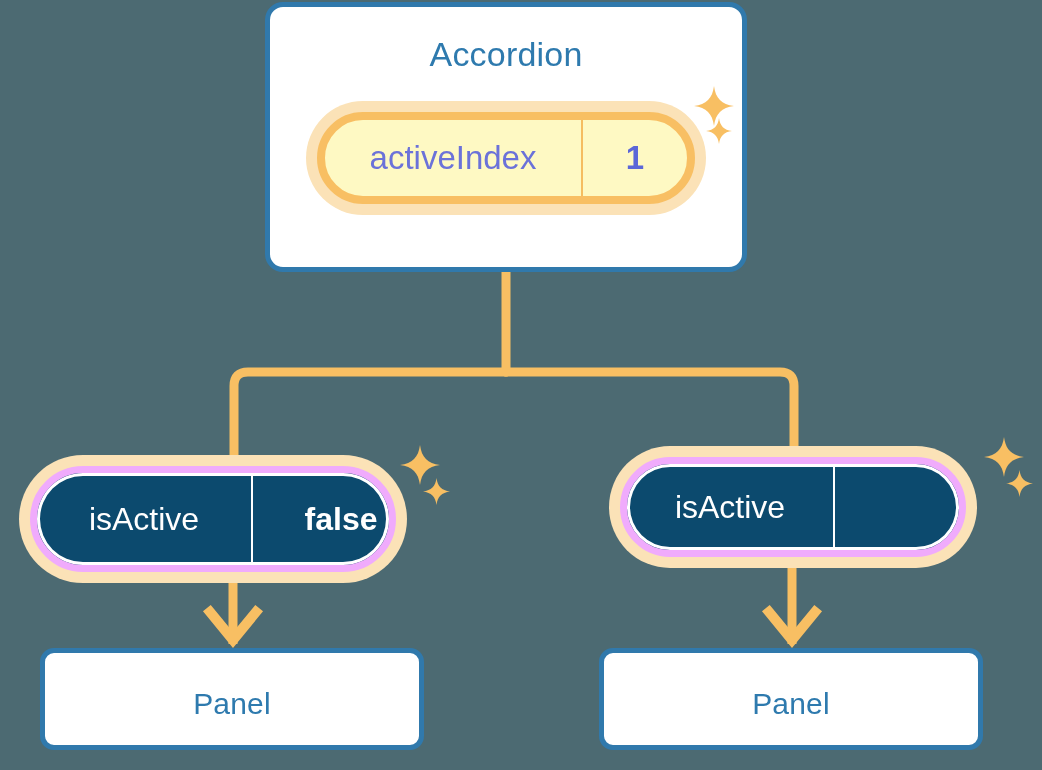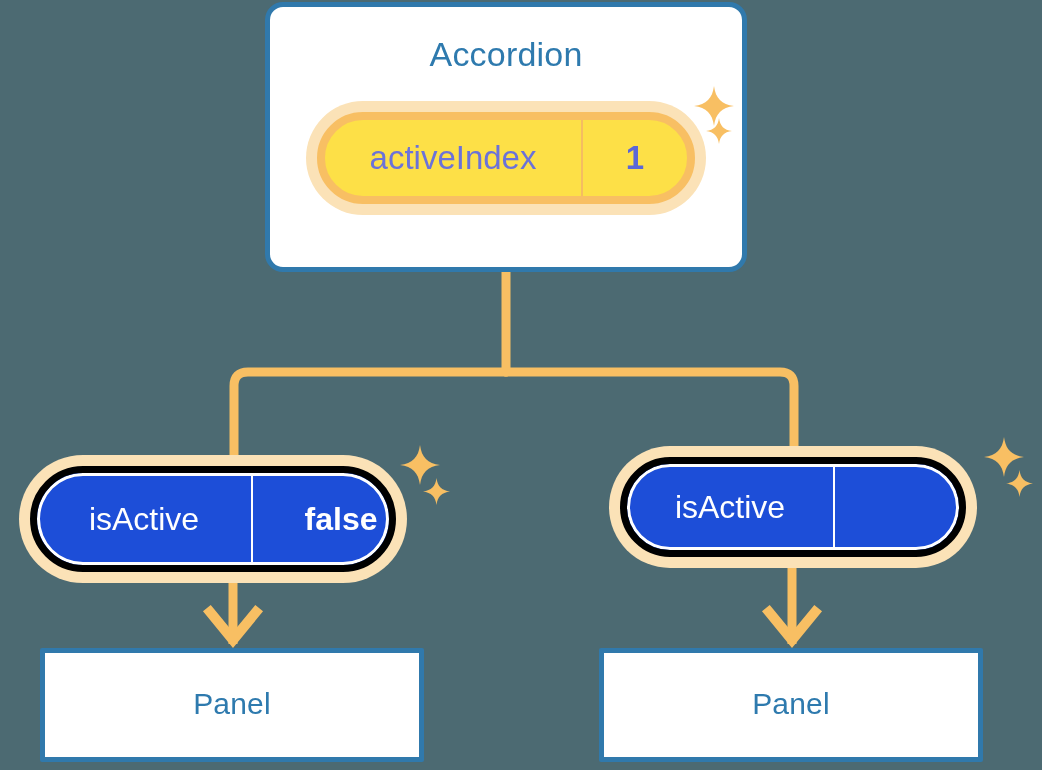--- a/index.html
+++ b/index.html
@@ -52,22 +52,22 @@
     width: 482px;
     height: 270px;
     border-radius: 18px;
   }
   #accordion-card .card-title {
     margin-top: 28px;
   }
 
   .panel-card {
     width: 384px;
-    height: 114px;
-    border-radius: 2px;
+    height: 102px;
+    border-radius: 14px;
     border-width: 5px;
   }
   .panel-card .card-title {
     font-size: 30px;
     margin-top: 34px;
   }
   #panel-left  { left: 40px;  top: 648px; }
   #panel-right { left: 599px; top: 648px; }
 
   
@@ -106,40 +106,40 @@
   }
 
   
   #pill-active-index {
     left: 317px;
     top: 112px;
     width: 378px;
     height: 92px;
   }
   #pill-active-index .pill-inner {
-    background: #fde047;
+    background: #fef9c3;
     border: 8px solid #f8bf63;
   }
   #pill-active-index .pill-key {
     flex: 0 0 258px;
     color: #6b72d9;
     font-size: 33px;
     border-right: 2px solid #f5bd61;
   }
   #pill-active-index .pill-val {
     flex: 1 1 auto;
     color: #5b67d8;
     font-size: 33px;
     font-weight: bold;
   }
 
   
   .pill-purple .pill-inner {
-    background: #1d4ed8;
-    border: 7px solid #000000;
+    background: #0c4a6e;
+    border: 7px solid #f0abfc;
     box-shadow: inset 0 0 0 3px #ffffff;
   }
   .pill-purple .pill-key {
     color: #ffffff;
     font-size: 32px;
     border-right: 2px solid #ffffff;
   }
   .pill-purple .pill-val {
     color: #ffffff;
     font-size: 32px;

